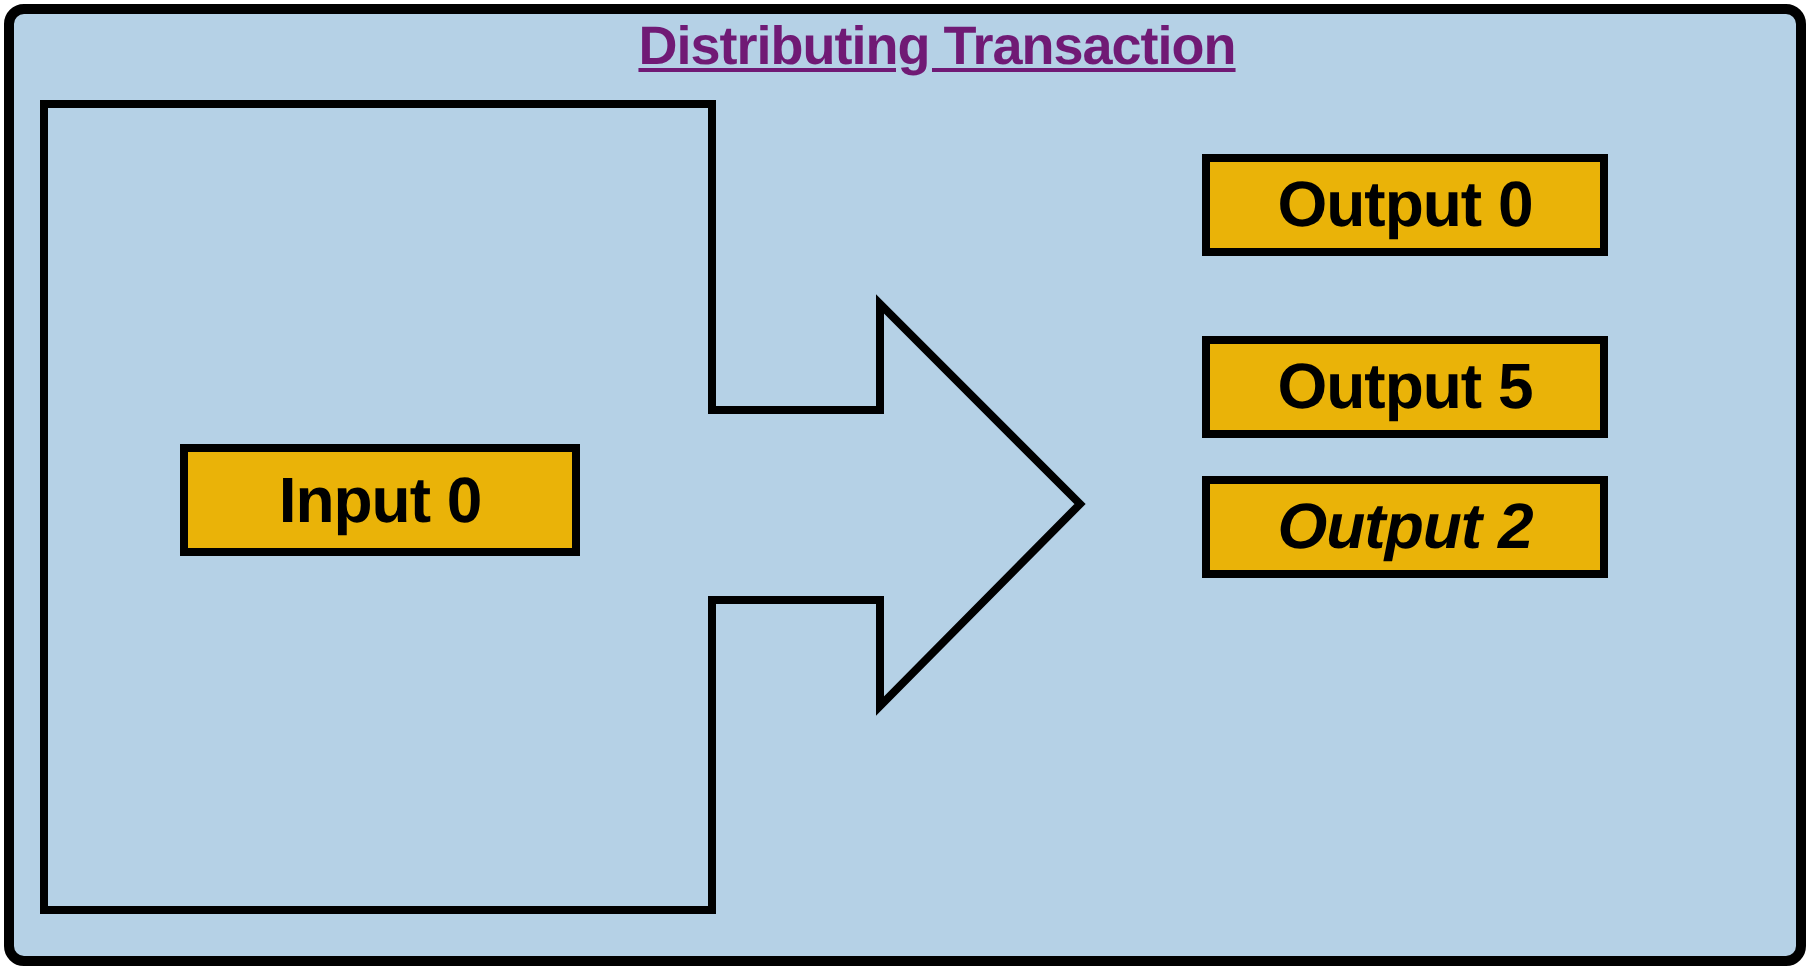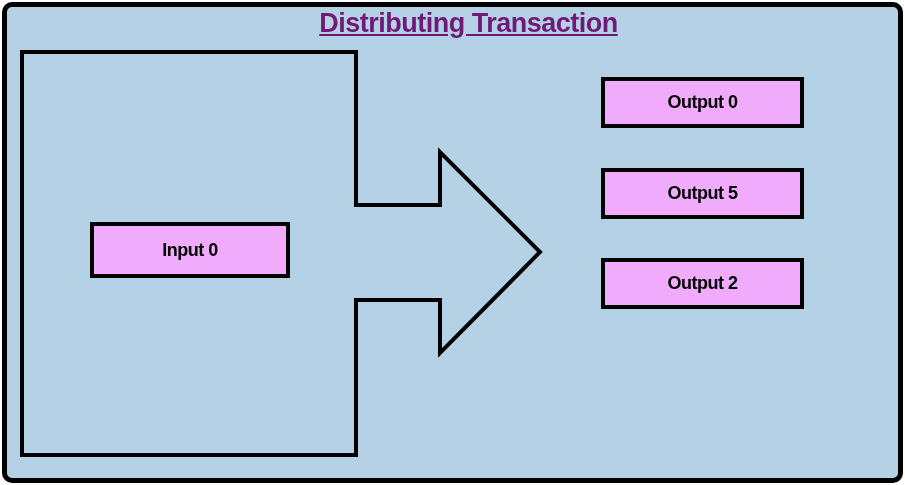--- a/index.html
+++ b/index.html
@@ -49,43 +49,43 @@
     left: 0;
     top: 0;
     width: 905px;
     height: 485px;
     pointer-events: none;
   }
   .node-box {
     position: absolute;
     box-sizing: border-box;
     border: 4px solid #000000;
-    background: #f0abfc;
+    background: #eab308;
     display: flex;
     align-items: center;
     justify-content: center;
-    font-size: 18px;
+    font-size: 32px;
     font-weight: bold;
     color: #000000;
     letter-spacing: -0.5px;
   }
   .input-box {
     left: 90px;
     top: 222px;
     width: 200px;
     height: 56px;
   }
   .output-box {
     left: 601px;
     width: 203px;
     height: 51px;
   }
   .output-0 { top: 77px; }
   .output-1 { top: 168px; }
-  .output-2 { top: 258px; }
+  .output-2 { top: 238px; font-style: italic; }
   .output-n { top: 368px; }
 </style>
 </head>
 <body>
 
 <div class="canvas">
 
   <div class="frame"></div>
 
   <div class="title">Distributing Transaction</div>

